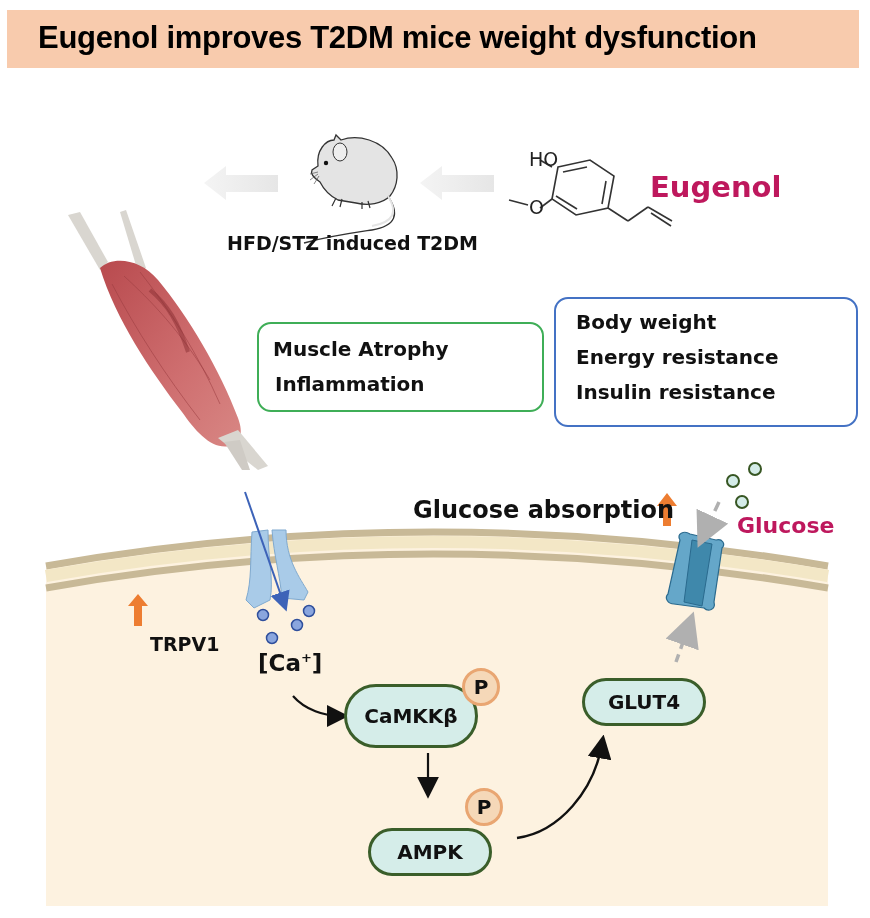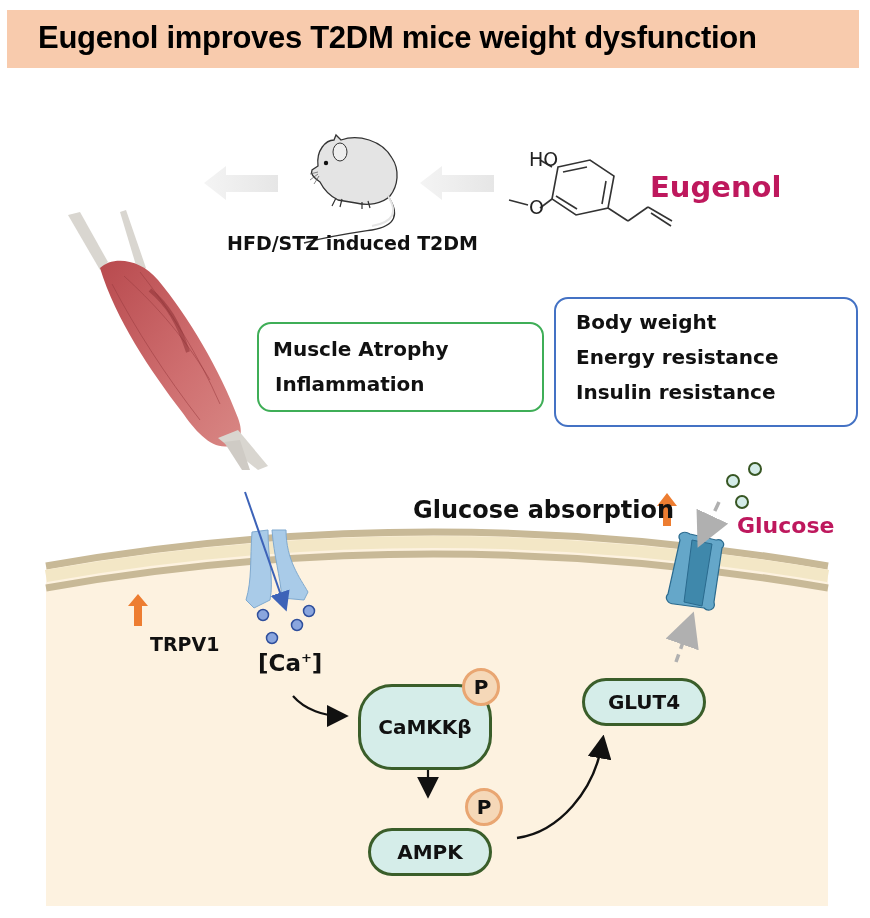--- a/index.html
+++ b/index.html
@@ -148,19 +148,19 @@
 <div class="abs box blue-box"></div>
 <div class="abs bold lbl" style="left:576px; top:310px;">Body weight</div>
 <div class="abs bold lbl" style="left:576px; top:345px;">Energy resistance</div>
 <div class="abs bold lbl" style="left:576px; top:380px;">Insulin resistance</div>
 
 <div class="abs bold" style="left:413px; top:496px; font-size:24px;">Glucose absorption</div>
 <div class="abs" style="left:737px; top:513px; font-size:22px; font-weight:bold; color:#be185d;">Glucose</div>
 <div class="abs bold" style="left:150px; top:601px; font-size:19px;margin-top:32px;">TRPV1</div>
 <div class="abs bold" style="left:258px; top:650px; font-size:23px;"><span>[Ca</span><sup style="font-size:13px;">+</sup><span>]</span></div>
 
-<div class="abs node" style="left:358px; top:684px; width:134px; height:86px;">CaMKKβ</div>
+<div class="abs node" style="left:344px; top:684px; width:134px; height:64px;">CaMKKβ</div>
 <div class="abs pbubble" style="left:462px; top:668px;">P</div>
 
 <div class="abs node" style="left:368px; top:828px; width:124px; height:48px;">AMPK</div>
 <div class="abs pbubble" style="left:465px; top:788px;">P</div>
 
 <div class="abs node" style="left:582px; top:678px; width:124px; height:48px;">GLUT4</div>
 
 </body></html>

